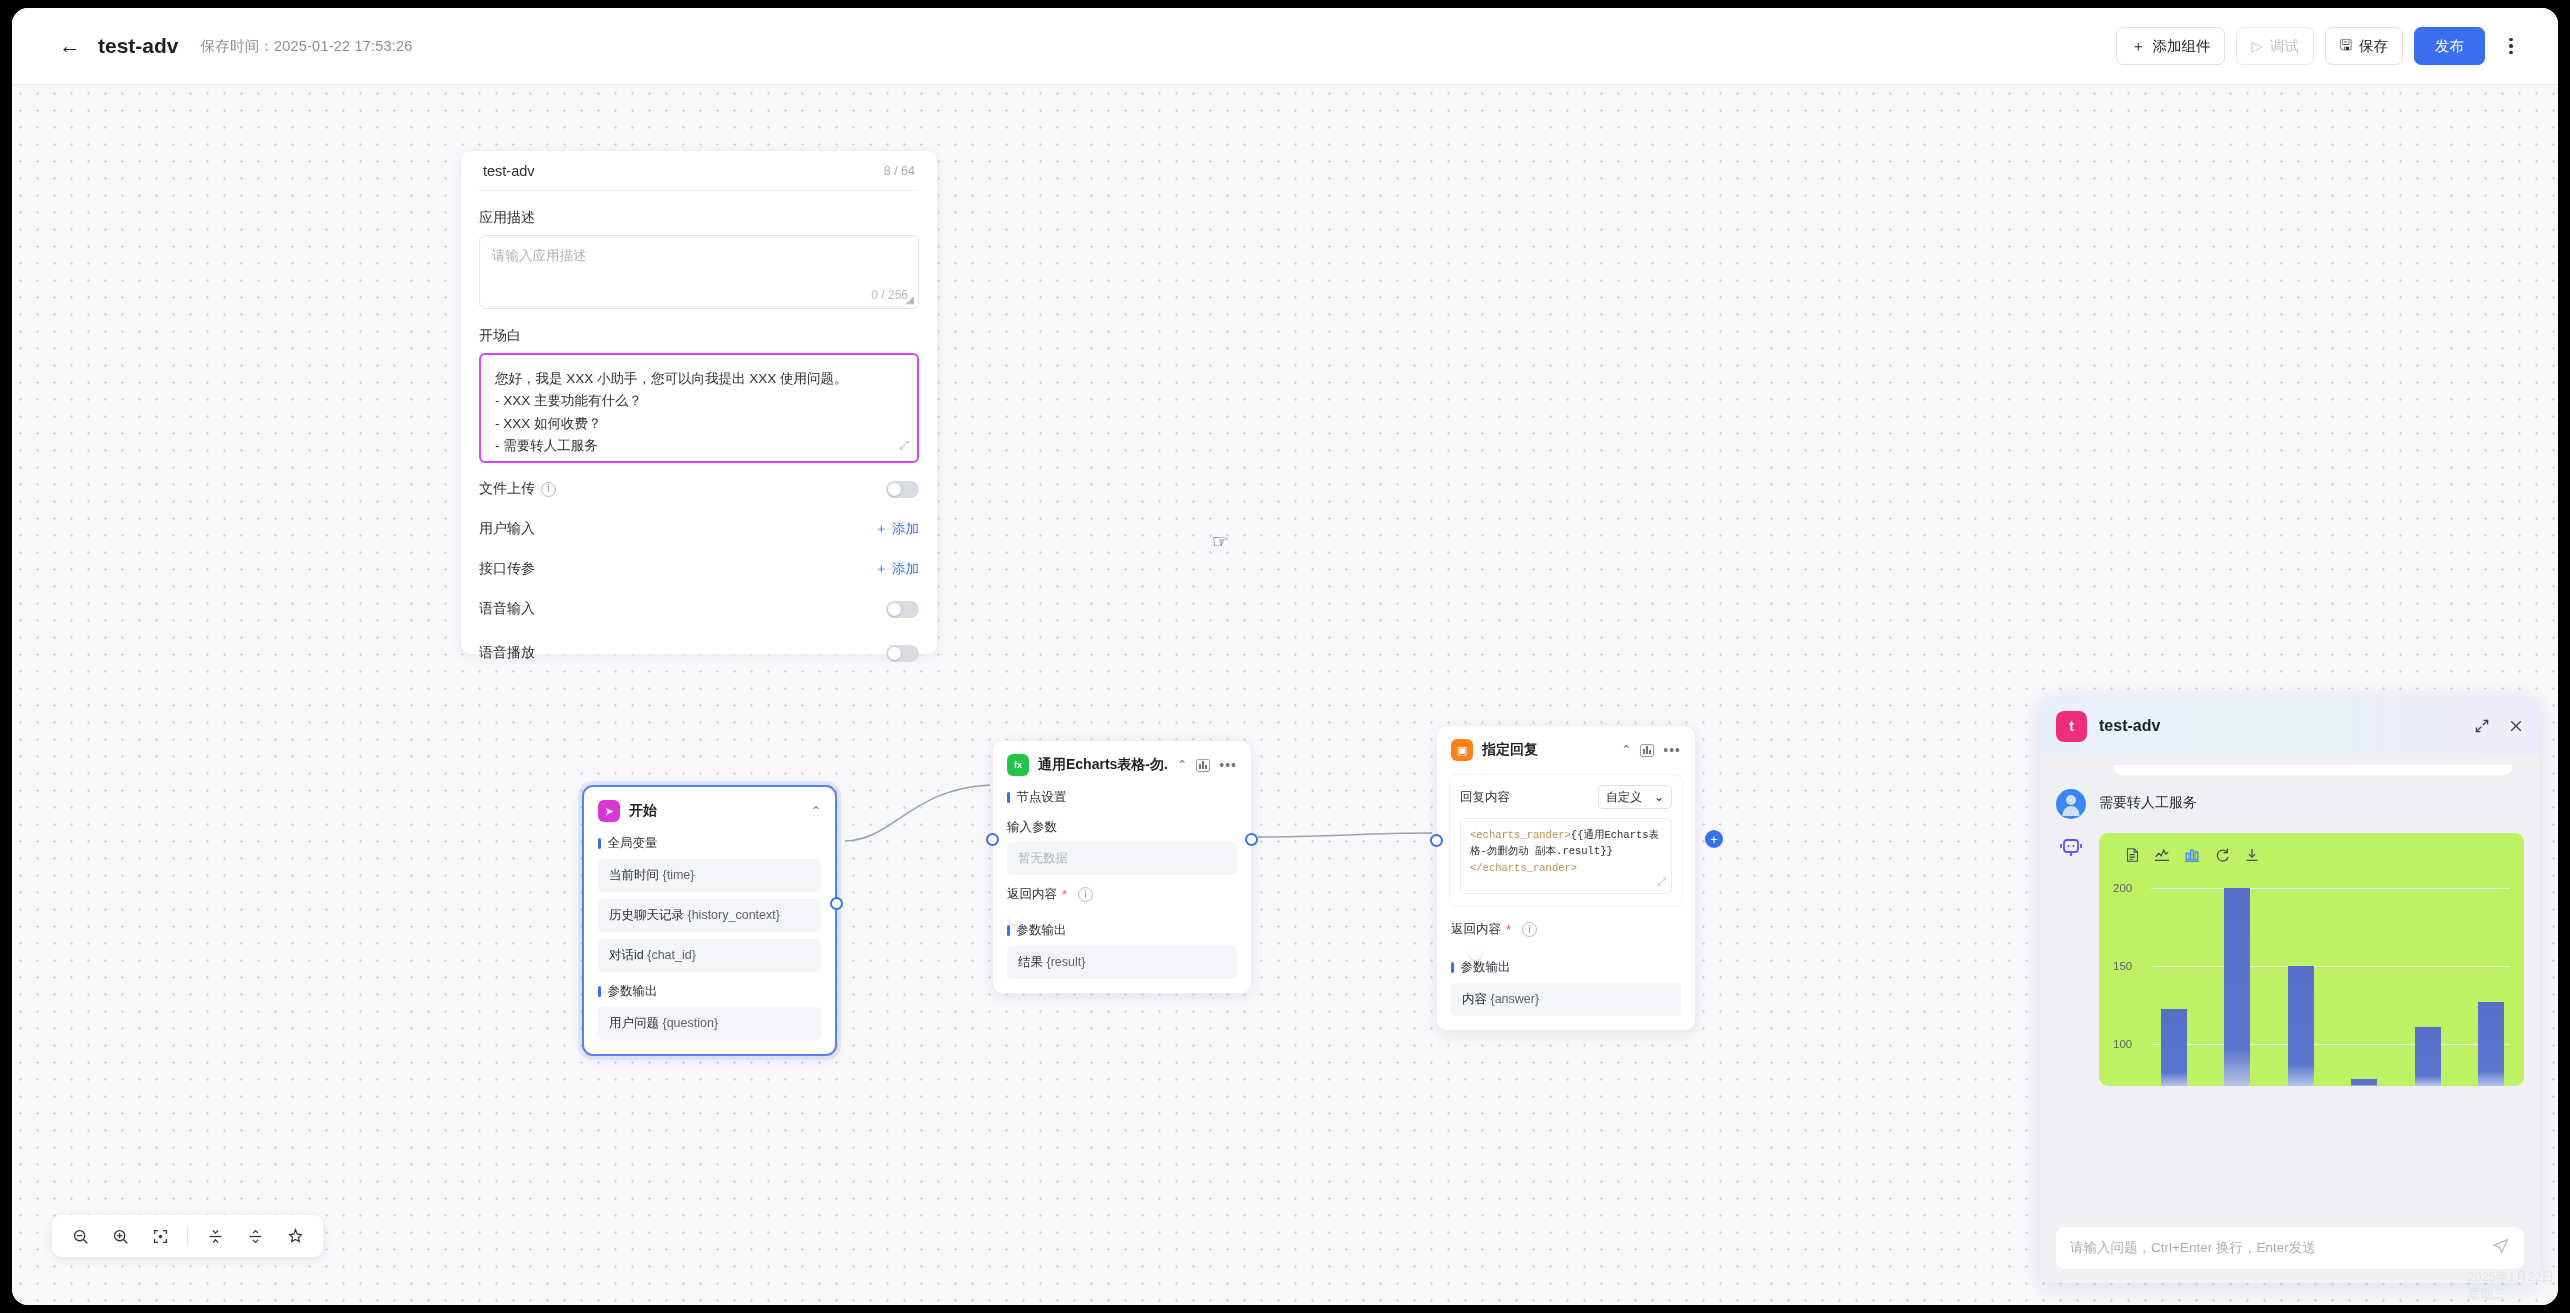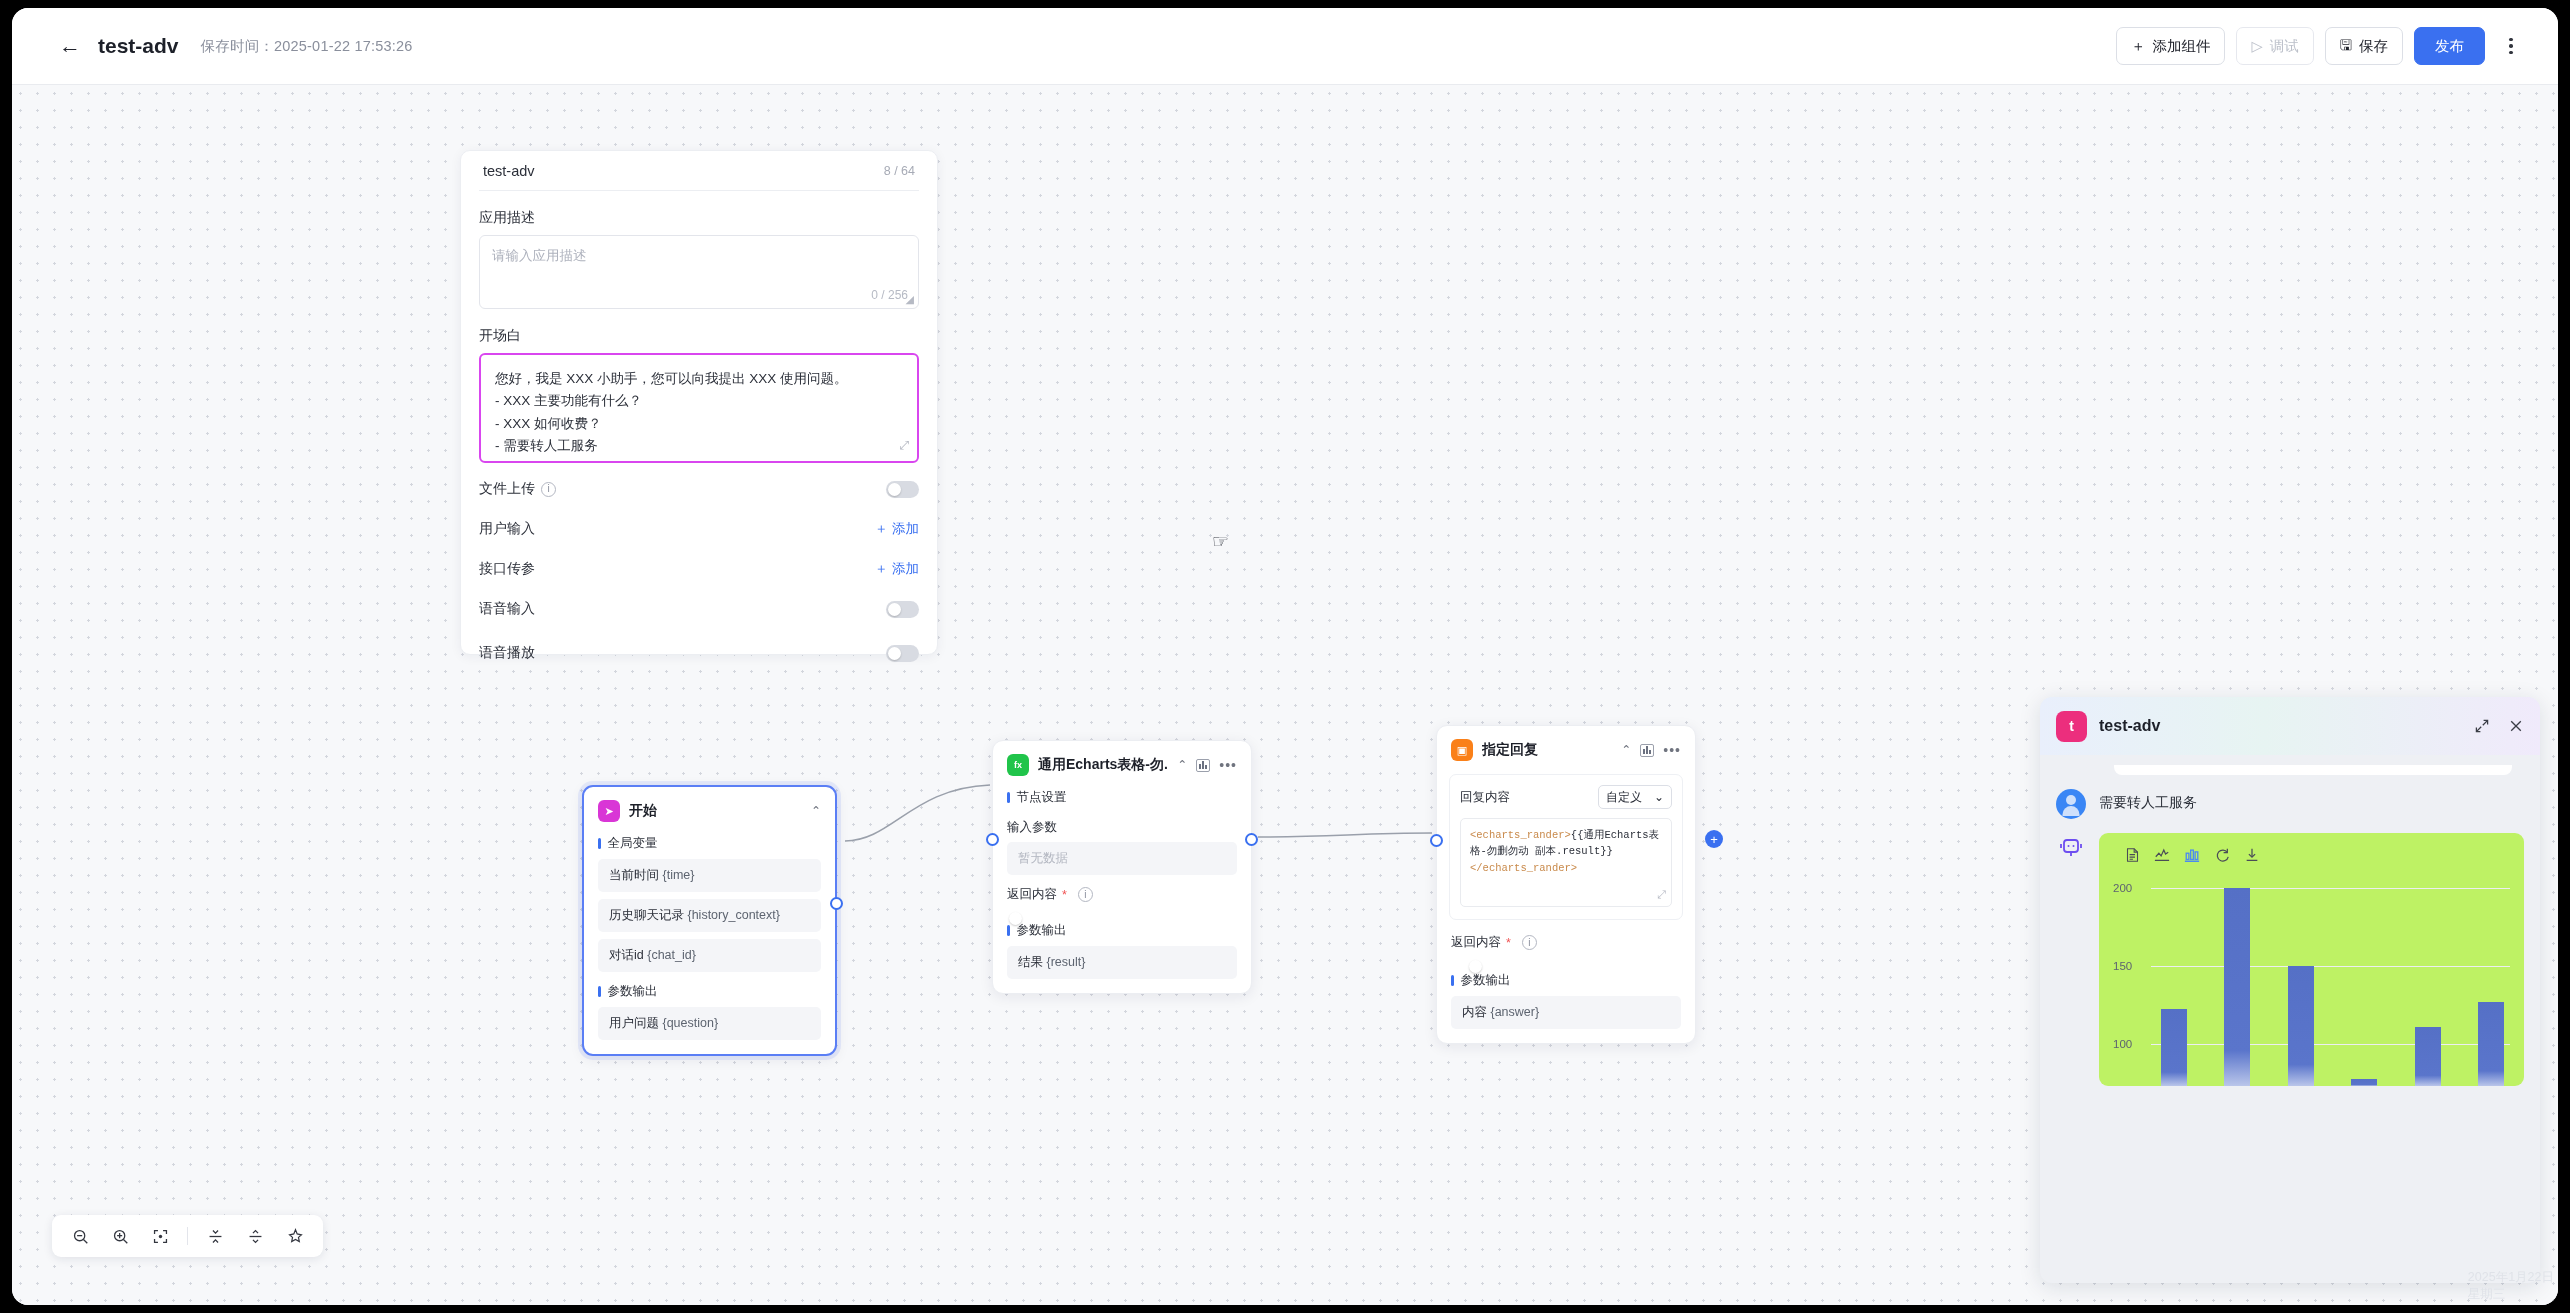--- a/index.html
+++ b/index.html
@@ -123,21 +123,21 @@
     background:#fff; border:2px solid #3a70f0; cursor:pointer;}
   .plus-port { position:absolute; width:18px; height:18px; border-radius:50%; background:#3a70f0;
     color:#fff; display:flex; align-items:center; justify-content:center; font-size:13px; cursor:pointer;}
 
   
   .reply-box { margin: 4px 12px 10px 12px; border:1px solid #eef0f4; border-radius:7px; padding:10px 10px 12px 10px;}
   .reply-top { display:flex; align-items:center; justify-content:space-between; margin-bottom:9px;text-align:right;}
   .reply-top .lbl { font-size:12.5px; color:#2b2f39; font-weight:500;}
   .select-box { border:1px solid #dcdfe6; border-radius:5px; height:24px; display:flex; align-items:center;
     gap:12px; padding:0 7px; font-size:12px; color:#2b2f39; cursor:pointer;}
-  .code-area { border:1px solid #e9ebef; border-radius:5px; height:89px; padding:8px 9px;
+  .code-area { border:1px solid #e9ebef; border-radius:5px; height:76px; padding:8px 9px;
     font-family:"Liberation Mono","DejaVu Sans Mono",monospace; font-size:10.5px; line-height:1.55;
     color:#2b2f39; position:relative; overflow:hidden;}
   .code-area .tag { color:#c98a4b; }
   .code-area .expand { position:absolute; right:5px; bottom:3px; font-size:11px; color:#b6bac4; font-family:"Liberation Sans",sans-serif;}
 
   
   #zoom-toolbar {
     position:absolute; left: 40px; bottom: 48px; height: 42px;
     background:#fff; border-radius: 9px; box-shadow: 0 2px 10px rgba(20,30,60,.10);
     display:flex; align-items:center; padding: 0 10px; gap: 4px;
@@ -528,20 +528,30 @@
                 <div class="bar" style="height:120px;"></div>
                 <div class="bar" style="height:7px;"></div>
                 <div class="bar" style="height:59px;"></div>
                 <div class="bar" style="height:84px;"></div>
               </div>
             </div>
           </div>
         </div>
       </div>
 
+      <div id="chat-input-wrap">
+        <div id="chat-input">
+          <span class="ph">请输入问题，Ctrl+Enter 换行，Enter发送</span>
+          <span class="send-ico">
+            <svg width="18" height="18" viewBox="0 0 20 20" fill="none" stroke="#b9bdc7" stroke-width="1.5">
+              <path d="M17 3L2.5 9.2l6 2.3 2.3 6z"></path>
+            </svg>
+          </span>
+        </div>
+      </div>
     </div>
 
     <div id="watermark">
       <div>2025年1月22日</div>
       <div>星期三</div>
     </div>
 
   </div>
 </div>
 

